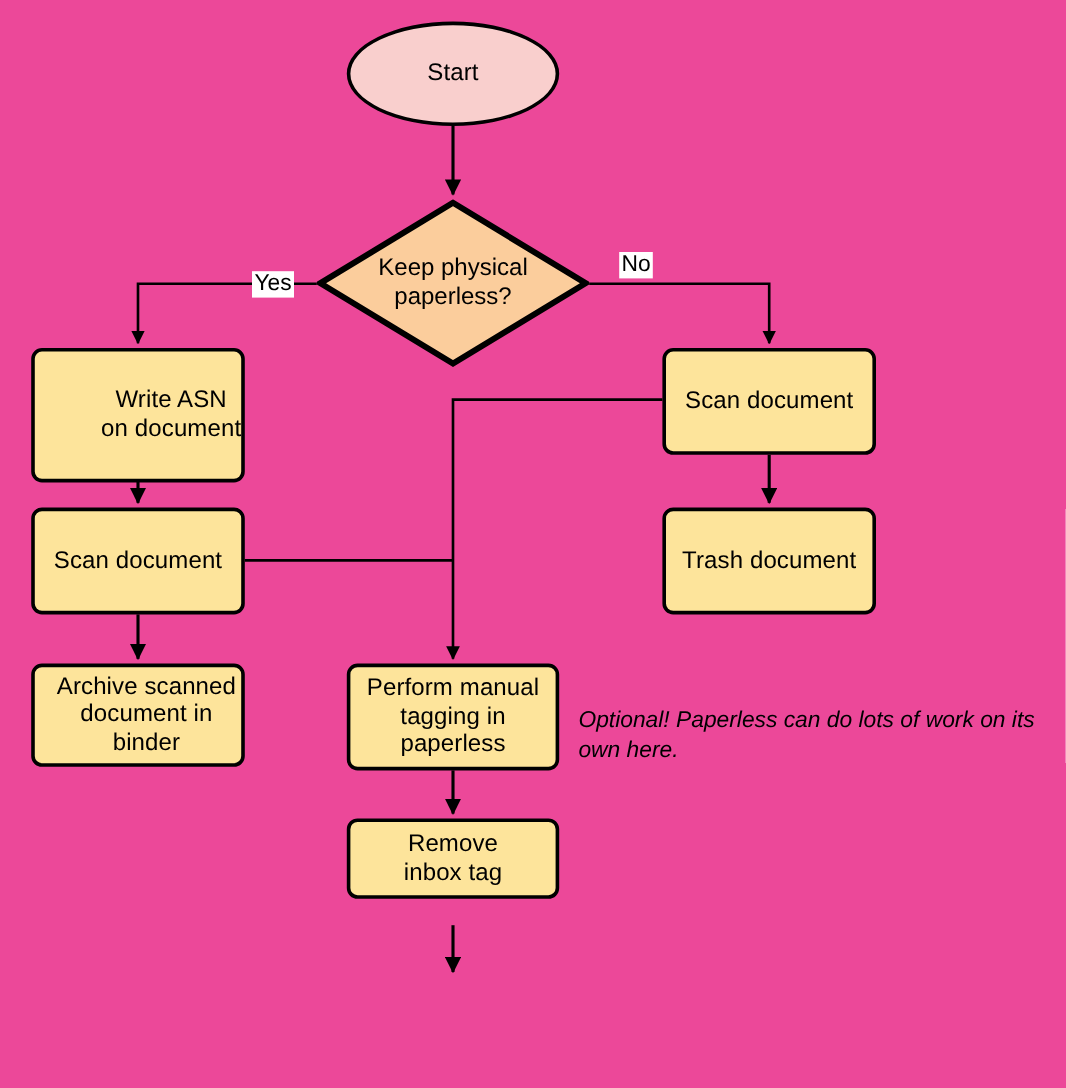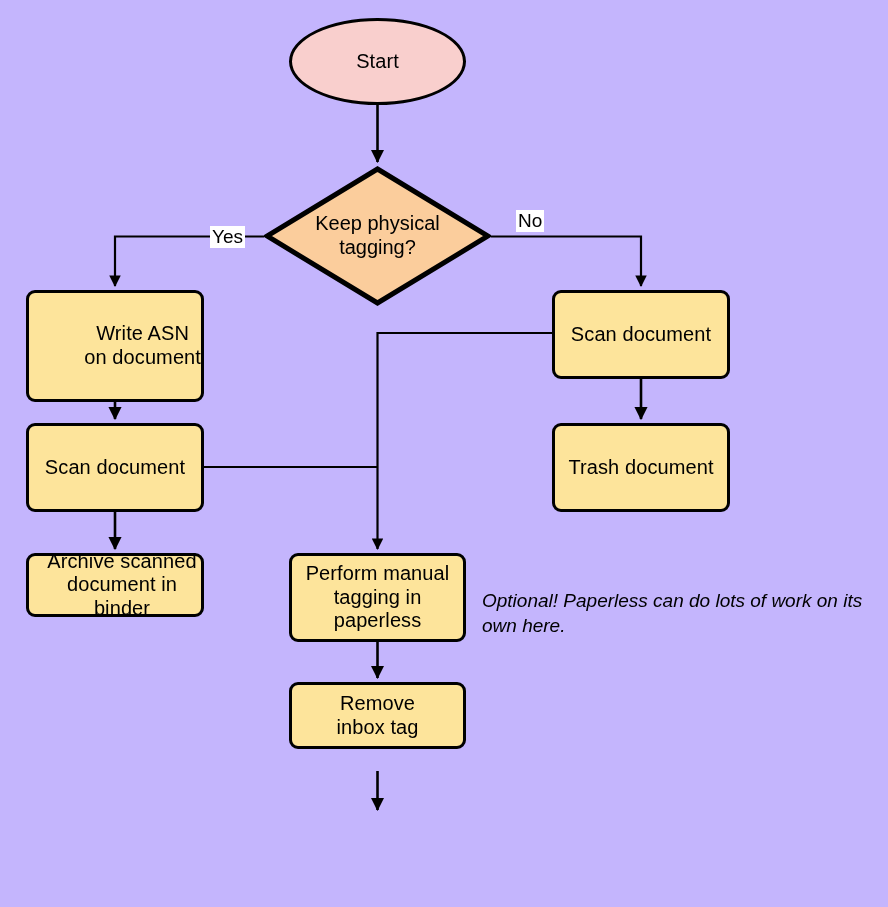--- a/index.html
+++ b/index.html
@@ -11,21 +11,21 @@
   body {
     font-family: "Liberation Sans", sans-serif;
     width: 888px;
     height: 907px;
     overflow: hidden;
   }
   #canvas {
     position: relative;
     width: 888px;
     height: 907px;
-    background: #c4b5fd;
+    background: #ec4899;
   }
   #edges {
     position: absolute;
     left: 0;
     top: 0;
     width: 888px;
     height: 907px;
   }
   .node {
     position: absolute;
@@ -127,40 +127,40 @@
 
   <div class="node terminator" style="left:289px; top:18px; width:177px; height:87px; background:#f9cfcd;">
     <span class="node-label">Start</span>
   </div>
 
   <div class="decision-wrap" style="left:264px; top:166px; width:227px; height:140px;">
     <svg class="decision-shape" viewBox="0 0 227 140" preserveAspectRatio="none">
       <polygon points="113.5,3 224,70 113.5,137 3,70" fill="#fbcd9c" stroke="#000000" stroke-width="5" stroke-linejoin="miter"></polygon>
     </svg>
     <span class="decision-label">Keep physical
-tagging?</span>
+paperless?</span>
   </div>
 
   <div class="edge-label" style="left:210px; top:226px;">
     <span>Yes</span>
   </div>
   <div class="edge-label" style="left:516px; top:210px;text-align:center;">
     <span>No</span>
   </div>
 
   <div class="node process" style="left:26px; top:290px; width:178px; height:112px; background:#fde49b;justify-content:flex-end;">
     <span class="node-label">Write ASN
 on document</span>
   </div>
 
   <div class="node process" style="left:26px; top:423px; width:178px; height:89px; background:#fde49b;">
     <span class="node-label">Scan document</span>
   </div>
 
-  <div class="node process" style="left:26px; top:553px; width:178px; height:64px; background:#fde49b;padding-left:14px;">
+  <div class="node process" style="left:26px; top:553px; width:178px; height:86px; background:#fde49b;padding-left:14px;">
     <span class="node-label">Archive scanned
 document in
 binder</span>
   </div>
 
   <div class="node process" style="left:552px; top:290px; width:178px; height:89px; background:#fde49b;">
     <span class="node-label">Scan document</span>
   </div>
 
   <div class="node process" style="left:289px; top:553px; width:177px; height:89px; background:#fde49b;">

